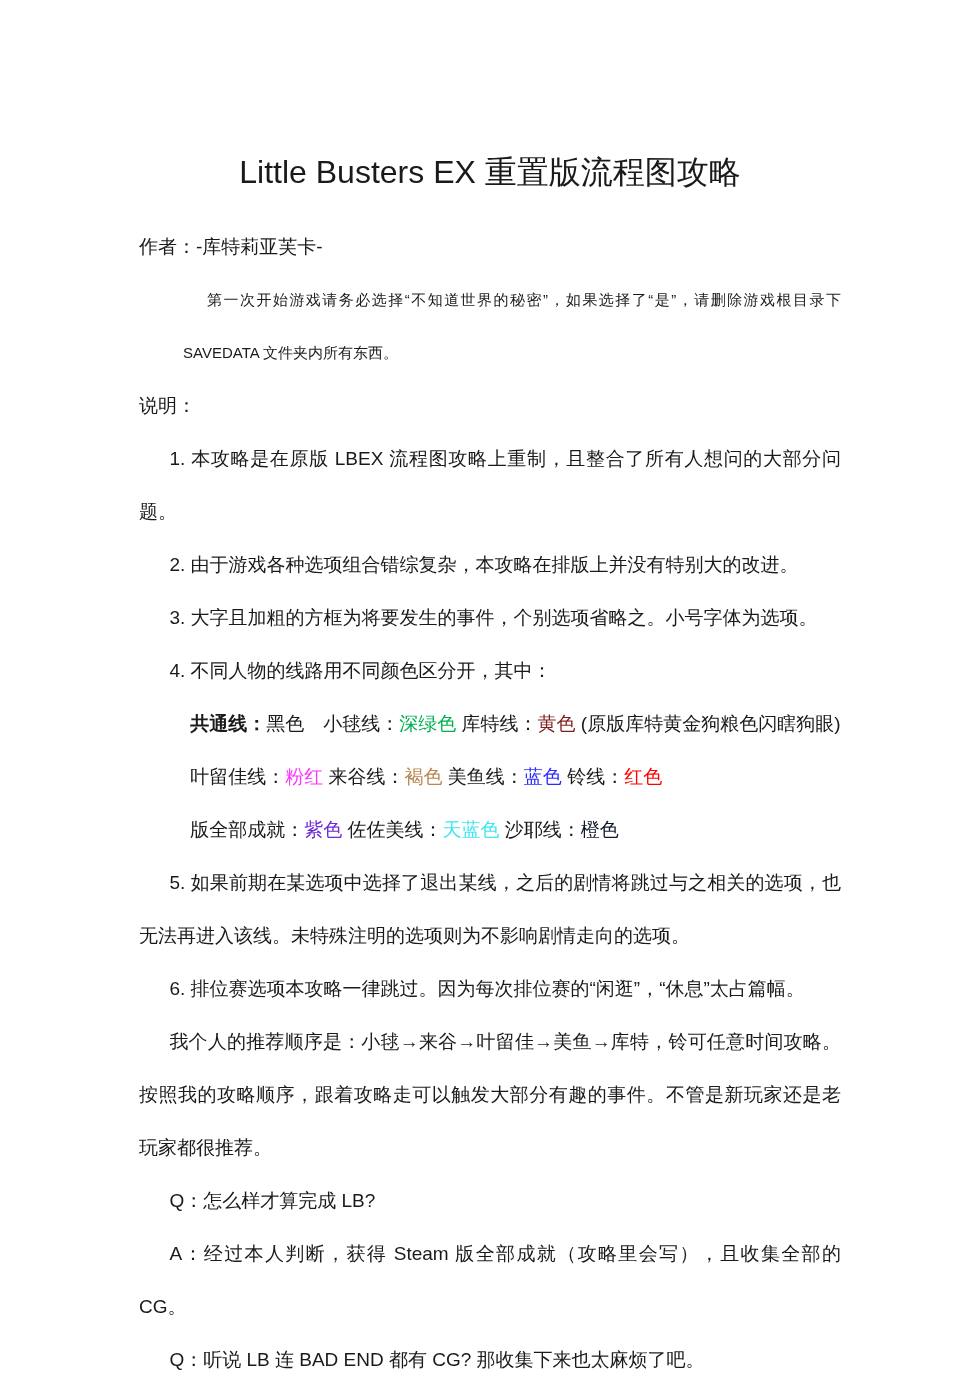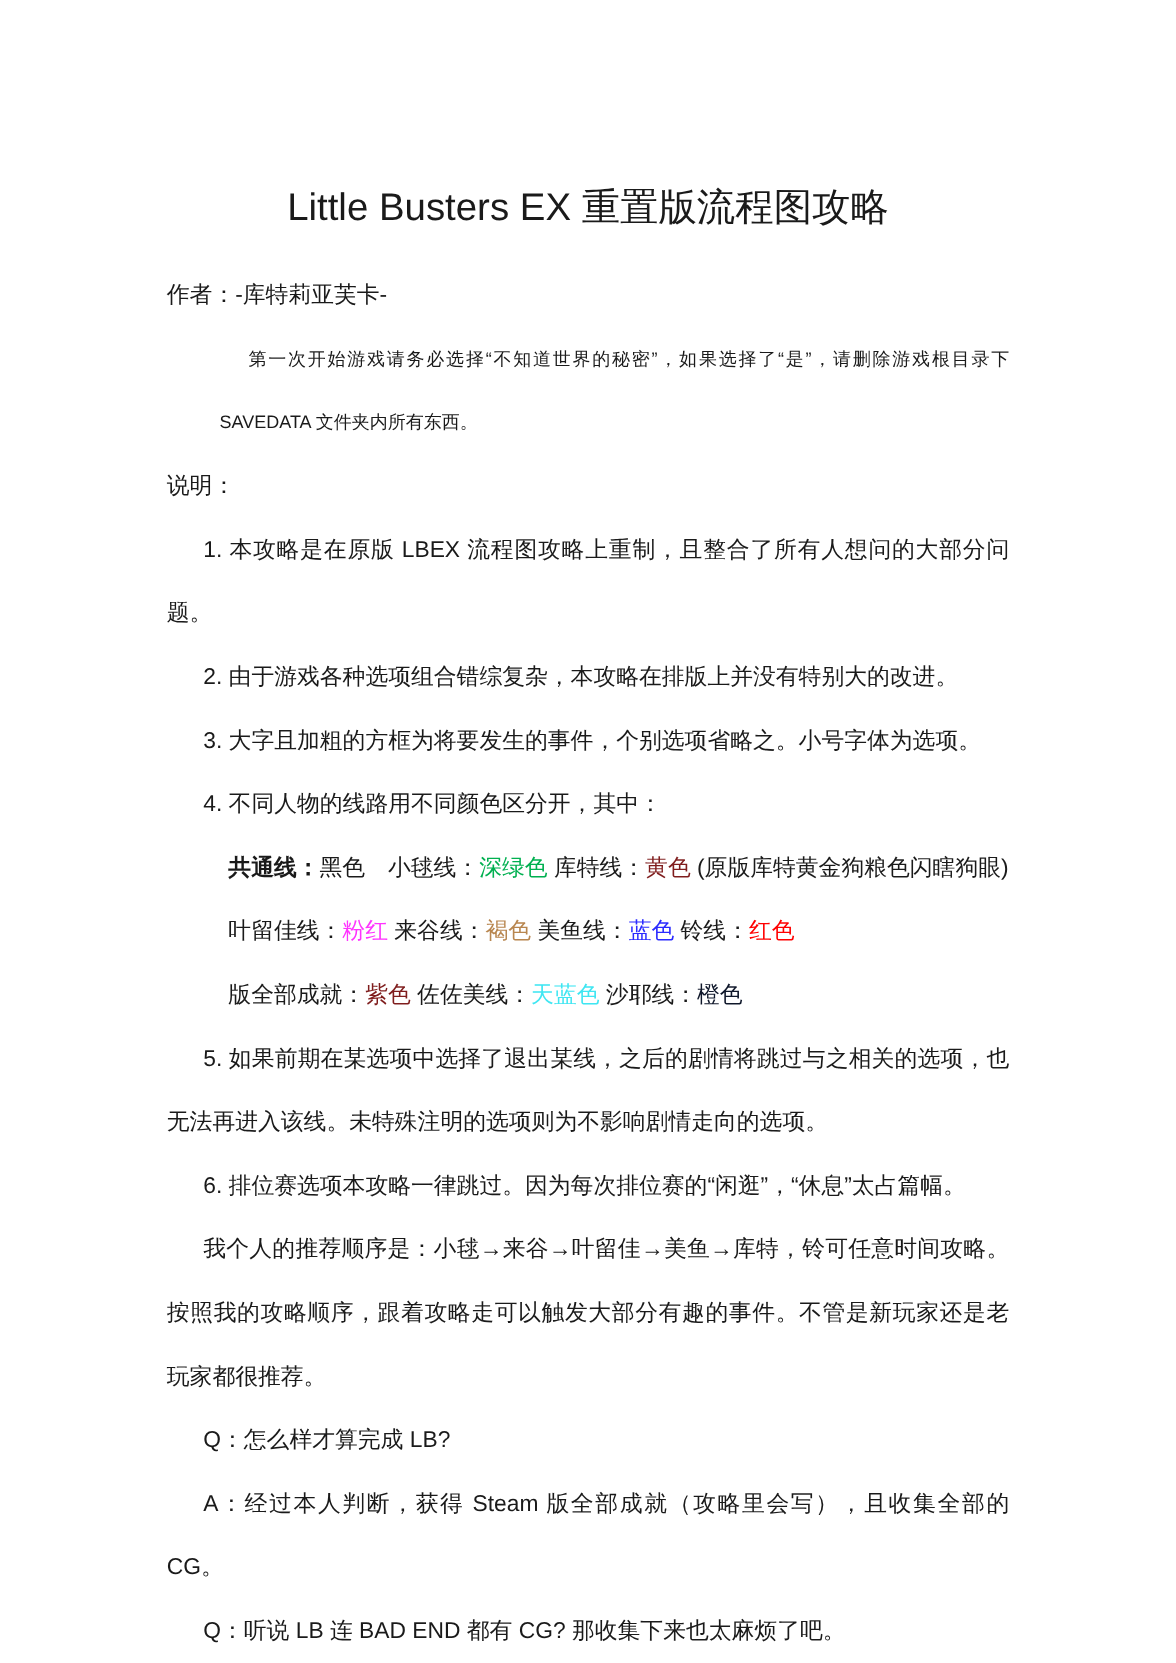--- a/index.html
+++ b/index.html
@@ -66,21 +66,21 @@
 
   <p class="line">说明：</p>
 
   <p class="line indent">1. 本攻略是在原版 LBEX 流程图攻略上重制，且整合了所有人想问的大部分问题。</p>
   <p class="line indent">2. 由于游戏各种选项组合错综复杂，本攻略在排版上并没有特别大的改进。</p>
   <p class="line indent">3. 大字且加粗的方框为将要发生的事件，个别选项省略之。小号字体为选项。</p>
   <p class="line indent">4. 不同人物的线路用不同颜色区分开，其中：</p>
 
   <p class="line legend"><span style="color: rgb(26, 26, 26); font-weight: bold;">共通线：</span><span style="color: rgb(26, 26, 26);">黑色</span><span style="color: rgb(26, 26, 26);">　小毬线：</span><span style="color: rgb(0, 176, 80);">深绿色</span><span style="color: rgb(26, 26, 26);"> 库特线：</span><span style="color: #7f1d1d;">黄色</span><span style="color: rgb(26, 26, 26);"> (原版库特黄金狗粮色闪瞎狗眼)</span></p>
   <p class="line legend"><span style="color: rgb(26, 26, 26);">叶留佳线：</span><span style="color: rgb(255, 51, 255);">粉红</span><span style="color: rgb(26, 26, 26);"> 来谷线：</span><span style="color: rgb(184, 134, 79);">褐色</span><span style="color: rgb(26, 26, 26);"> 美鱼线：</span><span style="color: rgb(42, 42, 255);">蓝色</span><span style="color: rgb(26, 26, 26);"> 铃线：</span><span style="color: rgb(255, 0, 0);">红色</span></p>
-  <p class="line legend"><span style="color: rgb(26, 26, 26);">版全部成就：</span><span style="color: #7f1d1d;">紫色</span><span style="color: rgb(26, 26, 26);"> 佐佐美线：</span><span style="color: rgb(63, 230, 242); text-align: center;">天蓝色</span><span style="color: rgb(26, 26, 26);"> 沙耶线：</span><span style="color: #0f172a;">橙色</span></p>
+  <p class="line legend"><span style="color: rgb(26, 26, 26);">版全部成就：</span><span style="color: #6d28d9;">紫色</span><span style="color: rgb(26, 26, 26);"> 佐佐美线：</span><span style="color: rgb(63, 230, 242); text-align: center;">天蓝色</span><span style="color: rgb(26, 26, 26);"> 沙耶线：</span><span style="color: #0f172a;">橙色</span></p>
 
   <p class="line indent">5. 如果前期在某选项中选择了退出某线，之后的剧情将跳过与之相关的选项，也无法再进入该线。未特殊注明的选项则为不影响剧情走向的选项。</p>
   <p class="line indent">6. 排位赛选项本攻略一律跳过。因为每次排位赛的“闲逛”，“休息”太占篇幅。</p>
 
   <p class="line indent">我个人的推荐顺序是：小毬→来谷→叶留佳→美鱼→库特，铃可任意时间攻略。按照我的攻略顺序，跟着攻略走可以触发大部分有趣的事件。不管是新玩家还是老玩家都很推荐。</p>
 
   <p class="line indent">Q：怎么样才算完成 LB?</p>
   <p class="line indent">A：经过本人判断，获得 Steam 版全部成就（攻略里会写），且收集全部的 CG。</p>
   <p class="line indent">Q：听说 LB 连 BAD END 都有 CG? 那收集下来也太麻烦了吧。</p>
 

